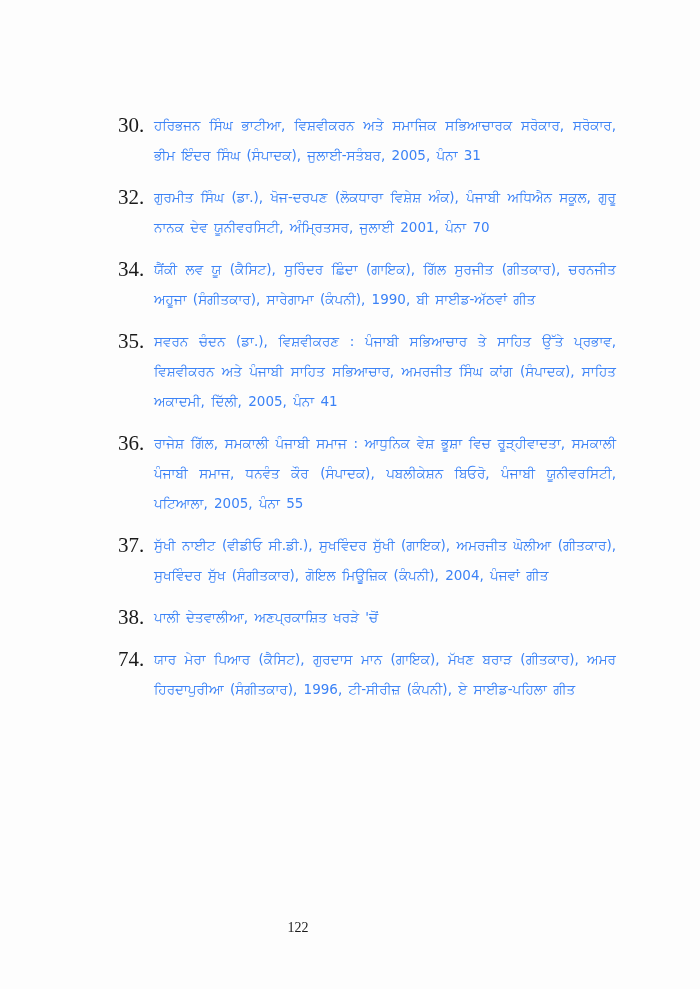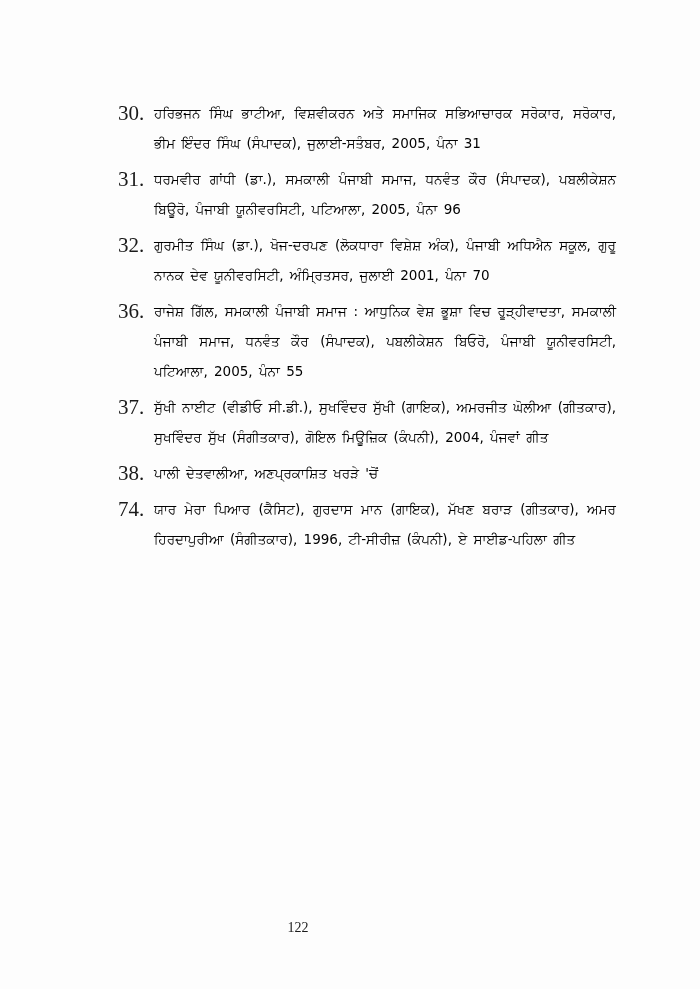--- a/index.html
+++ b/index.html
@@ -27,39 +27,39 @@
       left: 118px;
       top: 98px;
       width: 498px;
       margin: 0;
       padding: 0;
       list-style: none;
     }
     .ref-item {
       position: relative;
       padding-left: 36px;
-      margin: 0 0 6px 0;
+      margin: 12px 0 6px 0;
     }
     .ref-num {
       position: absolute;
       left: 0;
       top: 0;
       font-family: "Liberation Serif", "DejaVu Serif", serif;
       font-size: 21px;
       line-height: 30px;
       color: #1a1a1a;
     }
     .ref-text {
       display: block;
       font-size: 13.5px;
       line-height: 30px;
       text-align: justify;
       text-align-last: left;
       word-spacing: 2px;
-      color: #000000;
+      color: #3b82f6;
     }
     .page-number {
       position: absolute;
       left: 0;
       width: 596px;
       top: 920px;
       text-align: center;
       font-family: "Liberation Serif", "DejaVu Serif", serif;
       font-size: 14px;
       color: #1a1a1a;
@@ -68,26 +68,30 @@
 </head>
 <body>
 
 <div class="page">
   <ol class="ref-list">
     <li class="ref-item">
       <span class="ref-num">30.</span>
       <span class="ref-text">ਹਰਿਭਜਨ ਸਿੰਘ ਭਾਟੀਆ, ਵਿਸ਼ਵੀਕਰਨ ਅਤੇ ਸਮਾਜਿਕ ਸਭਿਆਚਾਰਕ ਸਰੋਕਾਰ, ਸਰੋਕਾਰ, ਭੀਮ ਇੰਦਰ ਸਿੰਘ (ਸੰਪਾਦਕ), ਜੁਲਾਈ-ਸਤੰਬਰ, 2005, ਪੰਨਾ 31</span>
     </li>
     <li class="ref-item">
-      <span class="ref-num">31.</span>
-      <span class="ref-text">ਧਰਮਵੀਰ ਗਾਂਧੀ (ਡਾ.), ਸਮਕਾਲੀ ਪੰਜਾਬੀ ਸਮਾਜ, ਧਨਵੰਤ ਕੌਰ (ਸੰਪਾਦਕ), ਪਬਲੀਕੇਸ਼ਨ ਬਿਊਰੋ, ਪੰਜਾਬੀ ਯੂਨੀਵਰਸਿਟੀ, ਪਟਿਆਲਾ, 2005, ਪੰਨਾ 96</span>
+      <span class="ref-num">32.</span>
+      <span class="ref-text">ਗੁਰਮੀਤ ਸਿੰਘ (ਡਾ.), ਖੋਜ-ਦਰਪਣ (ਲੋਕਧਾਰਾ ਵਿਸ਼ੇਸ਼ ਅੰਕ), ਪੰਜਾਬੀ ਅਧਿਐਨ ਸਕੂਲ, ਗੁਰੂ ਨਾਨਕ ਦੇਵ ਯੂਨੀਵਰਸਿਟੀ, ਅੰਮ੍ਰਿਤਸਰ, ਜੁਲਾਈ 2001, ਪੰਨਾ 70</span>
     </li>
     <li class="ref-item">
-      <span class="ref-num">32.</span>
-      <span class="ref-text">ਗੁਰਮੀਤ ਸਿੰਘ (ਡਾ.), ਖੋਜ-ਦਰਪਣ (ਲੋਕਧਾਰਾ ਵਿਸ਼ੇਸ਼ ਅੰਕ), ਪੰਜਾਬੀ ਅਧਿਐਨ ਸਕੂਲ, ਗੁਰੂ ਨਾਨਕ ਦੇਵ ਯੂਨੀਵਰਸਿਟੀ, ਅੰਮ੍ਰਿਤਸਰ, ਜੁਲਾਈ 2001, ਪੰਨਾ 70</span>
+      <span class="ref-num">34.</span>
+      <span class="ref-text">ਯੈਂਕੀ ਲਵ ਯੂ (ਕੈਸਿਟ), ਸੁਰਿੰਦਰ ਛਿੰਦਾ (ਗਾਇਕ), ਗਿੱਲ ਸੁਰਜੀਤ (ਗੀਤਕਾਰ), ਚਰਨਜੀਤ ਅਹੂਜਾ (ਸੰਗੀਤਕਾਰ), ਸਾਰੇਗਾਮਾ (ਕੰਪਨੀ), 1990, ਬੀ ਸਾਈਡ-ਅੱਠਵਾਂ ਗੀਤ</span>
+    </li>
+    <li class="ref-item">
+      <span class="ref-num">35.</span>
+      <span class="ref-text">ਸਵਰਨ ਚੰਦਨ (ਡਾ.), ਵਿਸ਼ਵੀਕਰਣ : ਪੰਜਾਬੀ ਸਭਿਆਚਾਰ ਤੇ ਸਾਹਿਤ ਉੱਤੇ ਪ੍ਰਭਾਵ, ਵਿਸ਼ਵੀਕਰਨ ਅਤੇ ਪੰਜਾਬੀ ਸਾਹਿਤ ਸਭਿਆਚਾਰ, ਅਮਰਜੀਤ ਸਿੰਘ ਕਾਂਗ (ਸੰਪਾਦਕ), ਸਾਹਿਤ ਅਕਾਦਮੀ, ਦਿੱਲੀ, 2005, ਪੰਨਾ 41</span>
     </li>
     <li class="ref-item">
       <span class="ref-num">36.</span>
       <span class="ref-text">ਰਾਜੇਸ਼ ਗਿੱਲ, ਸਮਕਾਲੀ ਪੰਜਾਬੀ ਸਮਾਜ : ਆਧੁਨਿਕ ਵੇਸ਼ ਭੂਸ਼ਾ ਵਿਚ ਰੂੜ੍ਹੀਵਾਦਤਾ, ਸਮਕਾਲੀ ਪੰਜਾਬੀ ਸਮਾਜ, ਧਨਵੰਤ ਕੌਰ (ਸੰਪਾਦਕ), ਪਬਲੀਕੇਸ਼ਨ ਬਿਓਰੋ, ਪੰਜਾਬੀ ਯੂਨੀਵਰਸਿਟੀ, ਪਟਿਆਲਾ, 2005, ਪੰਨਾ 55</span>
     </li>
     <li class="ref-item">
       <span class="ref-num">37.</span>
       <span class="ref-text">ਸੁੱਖੀ ਨਾਈਟ (ਵੀਡੀਓ ਸੀ.ਡੀ.), ਸੁਖਵਿੰਦਰ ਸੁੱਖੀ (ਗਾਇਕ), ਅਮਰਜੀਤ ਘੋਲੀਆ (ਗੀਤਕਾਰ), ਸੁਖਵਿੰਦਰ ਸੁੱਖ (ਸੰਗੀਤਕਾਰ), ਗੋਇਲ ਮਿਊਜ਼ਿਕ (ਕੰਪਨੀ), 2004, ਪੰਜਵਾਂ ਗੀਤ</span>
     </li>
     <li class="ref-item">

